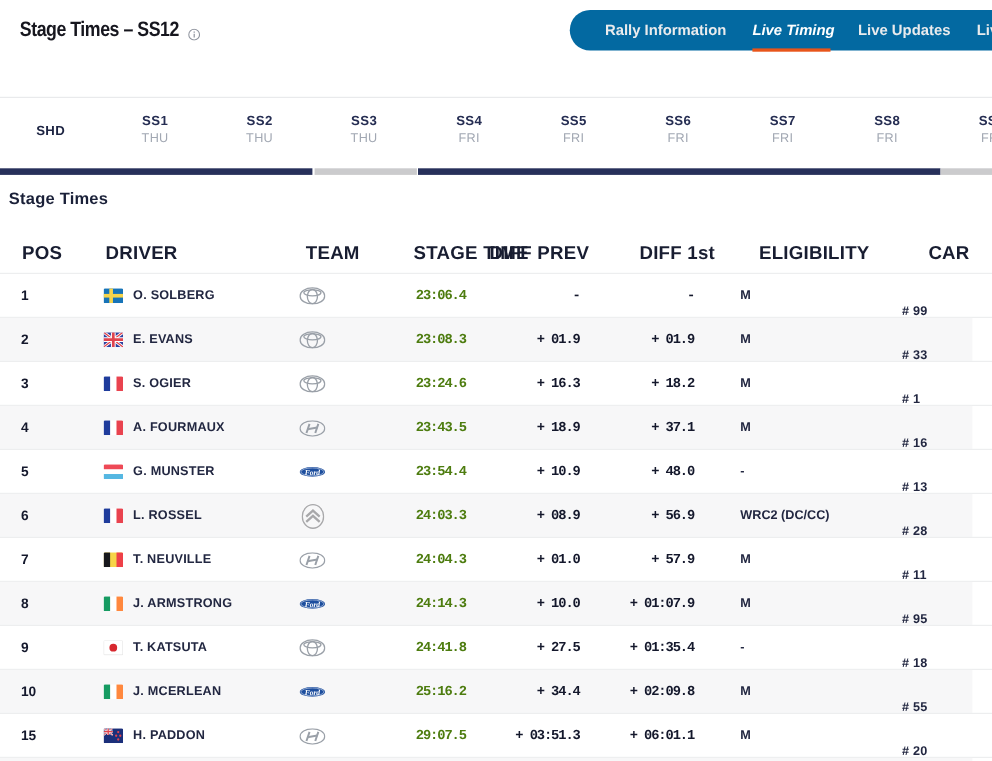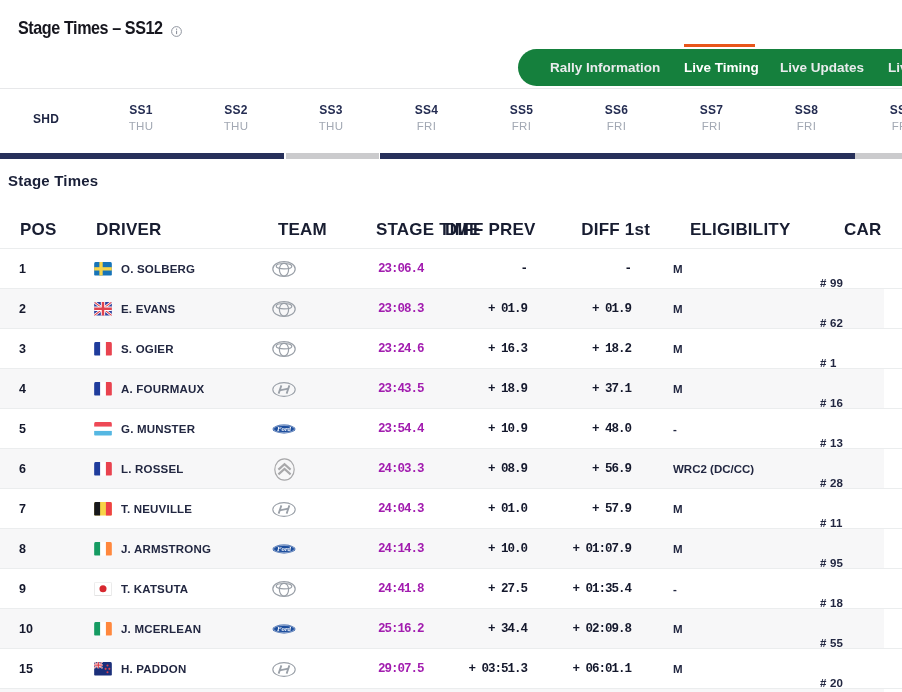--- a/index.html
+++ b/index.html
@@ -4,24 +4,24 @@
 <style>
   * { margin:0; padding:0; box-sizing:border-box; }
   html,body { width:902px; height:692px; background:#fff; overflow:hidden;
     font-family:"Liberation Sans", sans-serif; }
   .abs { position:absolute; }
   #page { position:relative; width:902px; height:500px; }
 
   .title { left:18px; top:17px; font-size:19px; font-weight:700; color:#16161e; letter-spacing:-0.5px; transform:scaleX(0.85); transform-origin:0 50%; }
   .subtitle { left:18px; top:45px; font-size:12px; color:#8f949e; letter-spacing:-0.25px; }
 
-  .nav { left:518px; top:9px; width:384px; height:37px; background:#15803d;
-         border-radius:18.5px 0 0 18.5px;margin-top:40px; }
+  .nav { left:518px; top:9px; width:384px; height:37px; background:#0369a1;
+         border-radius:18.5px 0 0 18.5px; }
   .nav span { position:absolute; top:11px; font-size:13.5px; font-weight:700; color:#e9ebed; white-space:nowrap; }
-  .nav .active { color:#ffffff; }
+  .nav .active { color:#ffffff;font-style:italic; }
   .nav-underline { left:684px; top:44px; width:71px; height:3px; background:#e8551a; }
 
   .sep { left:0; top:88px; width:902px; height:1px; background:#e7e8ea; }
 
   .tab { top:90px; width:96px; height:60px; text-align:center; }
   .tab .ss  { font-size:12px; font-weight:700; color:#252d52; margin-top:13px; letter-spacing:0.3px;}
   .tab .day { font-size:11.5px; color:#a2a8b3; margin-top:3px; letter-spacing:0.3px;}
   .tab.shd .ss { margin-top:22px; color:#1d2442; }
 
   .pbar { top:153px; height:6px; }
@@ -35,21 +35,21 @@
 
   .row { left:0; width:902px; height:40px; border-top:1px solid #ebedee; }
   .row:first-of-type { border-top:none; }
   .stripe { position:absolute; left:0; top:0; width:884px; height:100%; background:#f7f7f8; }
   .cell { position:absolute; white-space:nowrap; }
   .pos  { left:19px; top:13px; font-size:12.5px; font-weight:700; color:#14182c; }
   .flag { left:94px; top:13px; width:18px; height:13.5px; border-radius:1.5px; overflow:hidden; }
   .flag svg { width:100%; height:100%; display:block; }
   .name { left:121px; top:14px; font-size:11.5px; font-weight:700; color:#222741; letter-spacing:0.2px; }
   .logo { left:272px; top:12px; width:24px; height:16px; }
-  .stime { left:378px; top:13px; font-family:"Liberation Mono",monospace; font-size:12.5px; font-weight:700; color:#a21caf; letter-spacing:-1px; }
+  .stime { left:378px; top:13px; font-family:"Liberation Mono",monospace; font-size:12.5px; font-weight:700; color:#4d7c0f; letter-spacing:-1px; }
   .dprev { left:420px; width:107px; top:13px; text-align:right; font-family:"Liberation Mono",monospace; font-size:12.5px; font-weight:700; color:#14182c; letter-spacing:-1px; }
   .d1st  { left:520px; width:111px; top:13px; text-align:right; font-family:"Liberation Mono",monospace; font-size:12.5px; font-weight:700; color:#14182c; letter-spacing:-1px; }
   .elig { left:673px; top:14px; font-size:11.5px; font-weight:700; color:#222741; }
   .car  { left:820px; top:28px; font-size:11.5px; font-weight:700; color:#222741; letter-spacing:0.2px; }
 </style>
 </head>
 <body>
 <div id="page">
   <div class="abs title">Stage Times – SS12</div>
   <svg class="abs" style="left:171px;top:26px" width="11" height="11" viewBox="0 0 11 11">
@@ -166,21 +166,21 @@
           <g fill="none" stroke="#9aa0a8" stroke-width="1.2">
             <ellipse cx="12" cy="8" rx="11.2" ry="7.3"></ellipse>
             <ellipse cx="12" cy="8.6" rx="4.6" ry="6.5"></ellipse>
             <ellipse cx="12" cy="5.2" rx="7.8" ry="2.7"></ellipse>
           </g>
         </svg></div>
     <div class="cell stime">23:08.3</div>
     <div class="cell dprev">+ 01.9</div>
     <div class="cell d1st">+ 01.9</div>
     <div class="cell elig">M</div>
-    <div class="cell car"># 62</div>
+    <div class="cell car"># 33</div>
   </div>
   <div class="abs row" style="top:328px">
     <div class="cell pos">3</div>
     <div class="cell flag">
         <svg width="17" height="13" viewBox="0 0 17 13">
           <rect width="17" height="13" fill="#fff"></rect>
           <rect width="5.7" height="13" fill="#1f3c9c"></rect>
           <rect x="11.3" width="5.7" height="13" fill="#e9434f"></rect>
         </svg>
       </div>

